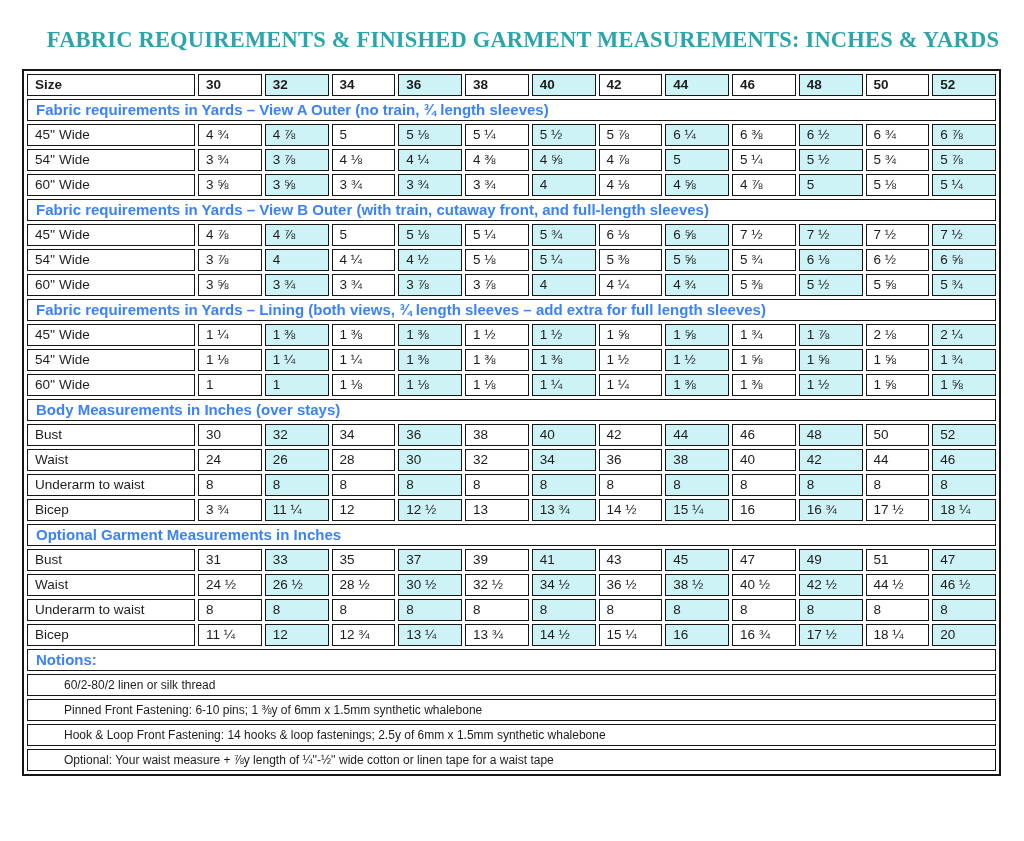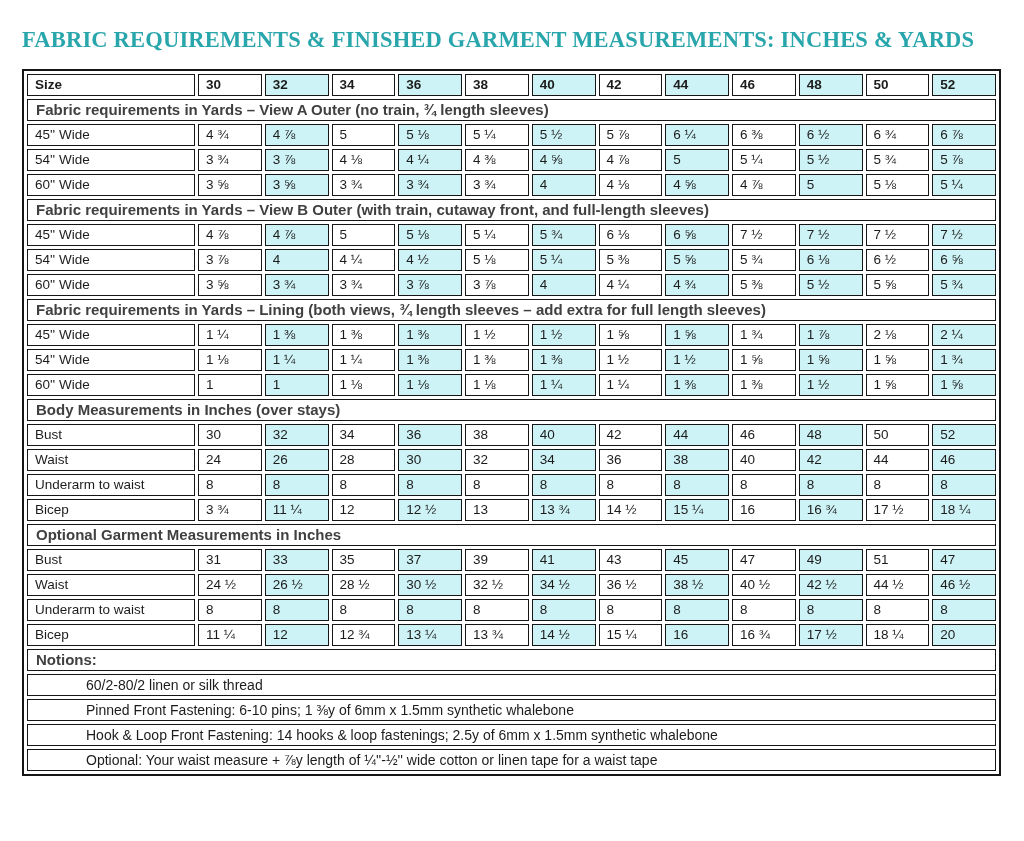--- a/index.html
+++ b/index.html
@@ -8,20 +8,21 @@
   .page { width: 1024px; height: 841px; background: #fff; position: relative; }
 
   h1.title {
     font-family: "Liberation Serif", serif;
     font-weight: bold;
     font-size: 22.5px;
     color: #29a6ac;
     letter-spacing: 0.2px;
     padding: 27px 0 0 22px;
     white-space: nowrap;
+    text-align: center;
   }
 
   table.meas {
     margin: 16px 0 0 22px;
     width: 979px;
     table-layout: fixed;
     border-collapse: separate;
     border-spacing: 3px;
     border: 2px solid #161616;
   }
@@ -36,24 +37,24 @@
     background: #ffffff;
     overflow: hidden;
     white-space: nowrap;
     vertical-align: middle;
   }
   td.shaded { background: #cef3f6; }
   td.hdr { font-weight: bold; }
   td.section-heading {
     font-weight: bold;
     font-size: 15px;
-    color: #404040;
+    color: #3b82f6;
     padding-left: 8px;
   }
-  td.notion-cell { padding-left: 58px; font-size: 14px; }
+  td.notion-cell { padding-left: 36px; font-size: 12px; }
   td.notion-cell b { font-weight: normal; }
 </style>
 </head>
 <body>
 
 <div class="page">
   <h1 class="title">FABRIC REQUIREMENTS &amp; FINISHED GARMENT MEASUREMENTS: INCHES &amp; YARDS</h1>
 
   <table class="meas">
     <colgroup>

